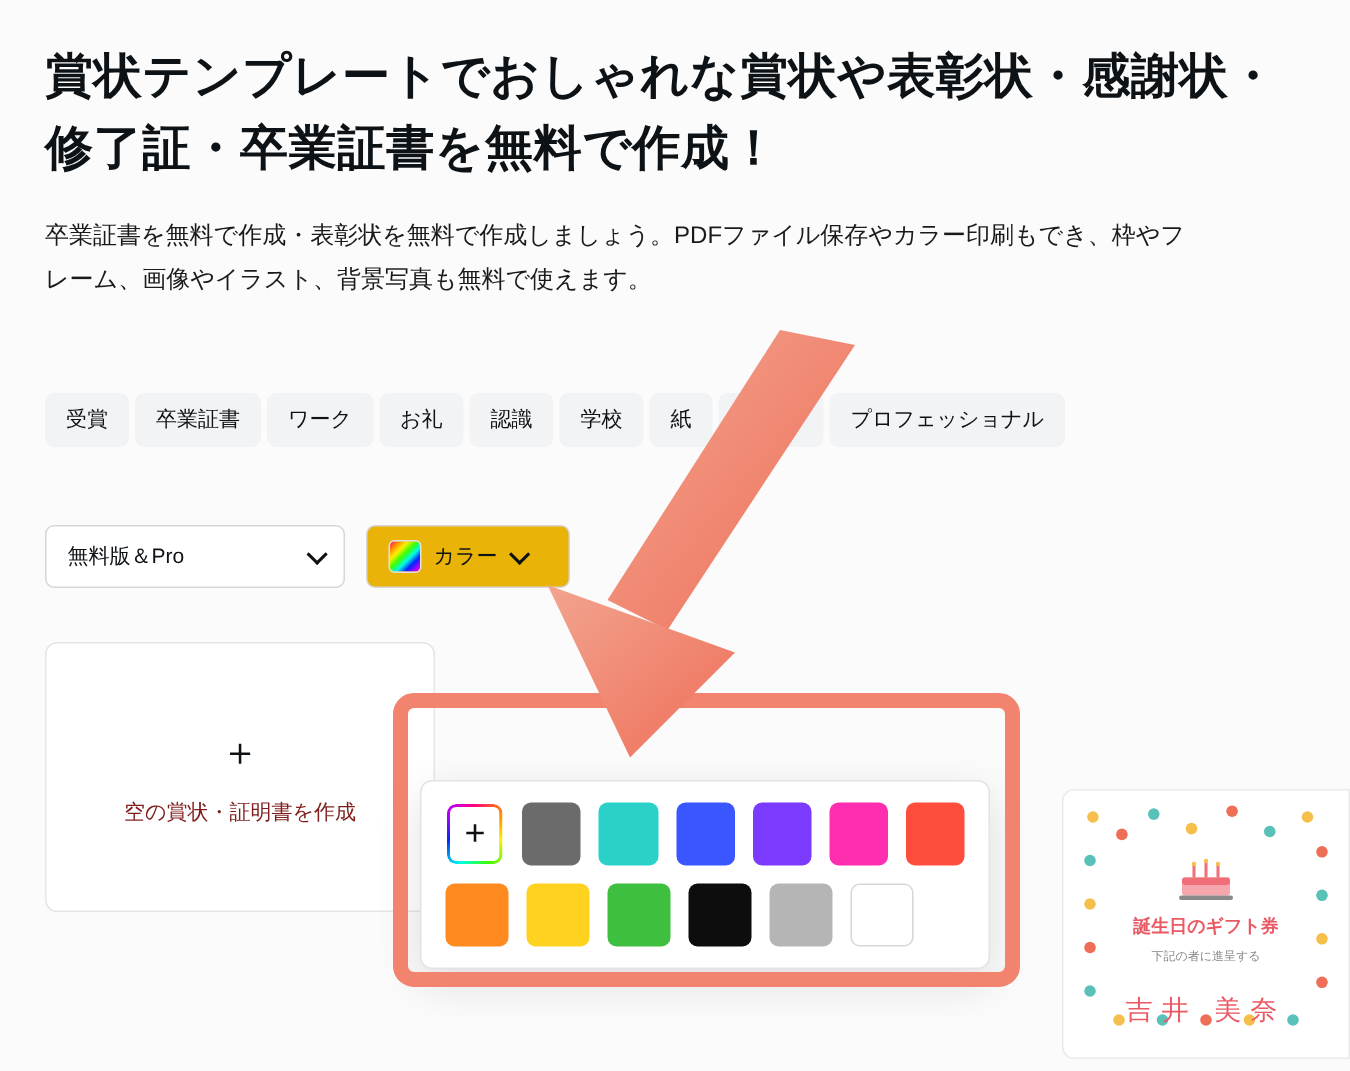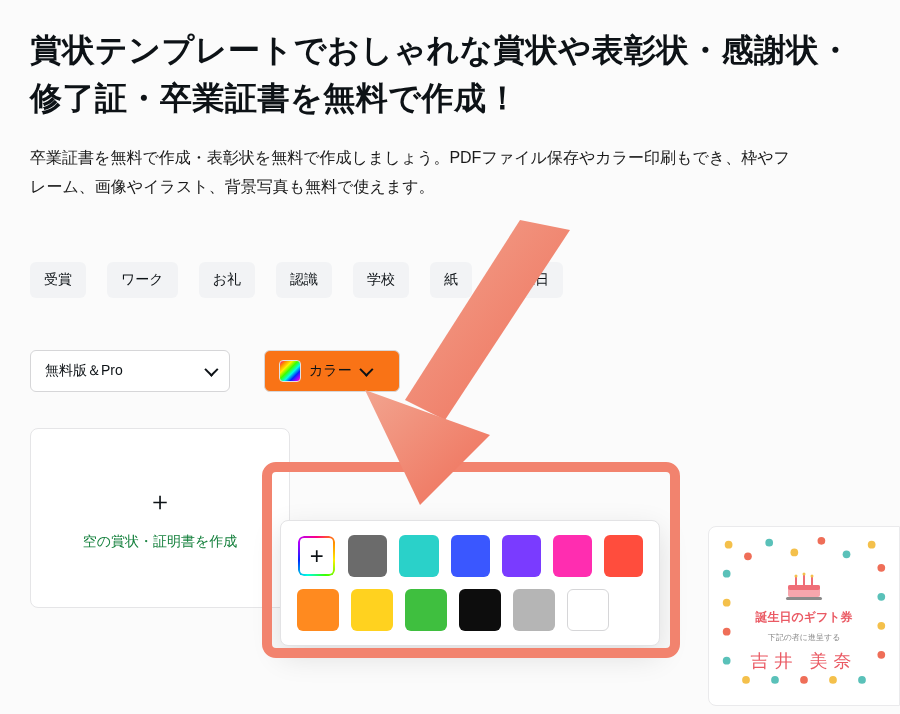--- a/index.html
+++ b/index.html
@@ -24,55 +24,55 @@
   }
   .subtitle {
     font-size: 16px;
     line-height: 1.8;
     color: #1a1a1a;
     margin-bottom: 60px;
     max-width: 760px;
   }
   .tags-row {
     display: flex;
-    gap: 21px;
+    gap: 4px;
     margin-bottom: 52px;
     flex-wrap: nowrap;
   }
   .tag {
     background: #f2f3f5;
     border-radius: 6px;
     padding: 9px 14px;
     font-size: 14px;
     color: #0d1216;
     white-space: nowrap;
     cursor: pointer;
   }
   .filters-row {
     display: flex;
-    gap: 34px;
+    gap: 14px;
     margin-bottom: 36px;
   }
   .dropdown {
     display: inline-flex;
     align-items: center;
     justify-content: space-between;
     border: 1px solid #d6d6d8;
     border-radius: 6px;
     padding: 10px 14px;
     background: #fff;
     cursor: pointer;
     height: 42px;
   }
   .dropdown.wide { width: 200px; }
   .dropdown.color {
     width: 136px;
     gap: 8px;
     justify-content: flex-start;
-    background: #f97316;
+    background: #eab308;
   }
   .dropdown .label { font-size: 14px; color: #0d1216; }
   .chev {
     width: 10px; height: 10px;
     border-right: 2px solid #0d1216;
     border-bottom: 2px solid #0d1216;
     transform: rotate(45deg) translateY(-2px);
   }
   .color-swatch-icon {
     width: 22px; height: 22px; border-radius: 4px;
@@ -98,21 +98,21 @@
     align-items: center;
     justify-content: center;
     gap: 14px;
     cursor: pointer;
   }
   .plus {
     font-size: 26px;
     font-weight: 300;
     color: #0d1216;
   }
-  .card-label { font-size: 14px; color: #15803d; }
+  .card-label { font-size: 14px; color: #7f1d1d; }
 
   
   .highlight-box {
     position: absolute;
     left: 262px;
     top: 462px;
     width: 418px;
     height: 196px;
     border: 10px solid #f2836e;
     border-radius: 14px;
@@ -209,44 +209,46 @@
   }
   .gift-title {
     font-size: 12px;
     color: #ea5a64;
     font-weight: 600;
     margin-bottom: 6px;
   }
   .gift-sub {
     font-size: 8px;
     color: #888;
-    margin-bottom: 6px;
+    margin-bottom: 18px;
   }
   .gift-name {
     font-size: 18px;
     color: #ea5a64;
     font-weight: 400;
     letter-spacing: 6px;
   }
 </style>
 </head>
 <body>
 
 <div class="page">
   <h1 class="title">賞状テンプレートでおしゃれな賞状や表彰状・感謝状・修了証・卒業証書を無料で作成！</h1>
   <p class="subtitle">卒業証書を無料で作成・表彰状を無料で作成しましょう。PDFファイル保存やカラー印刷もでき、枠やフレーム、画像やイラスト、背景写真も無料で使えます。</p>
 
   <div class="tags-row">
     <div class="tag">受賞</div>
+    <div class="tag">卒業証書</div>
     <div class="tag">ワーク</div>
     <div class="tag">お礼</div>
     <div class="tag">認識</div>
     <div class="tag">学校</div>
     <div class="tag">紙</div>
     <div class="tag">誕生日</div>
+    <div class="tag">プロフェッショナル</div>
   </div>
 
   <div class="filters-row">
     <div class="dropdown wide">
       <span class="label">無料版＆Pro</span>
       <span class="chev"></span>
     </div>
     <div class="dropdown color">
       <span class="color-swatch-icon"></span>
       <span class="label">カラー</span>

